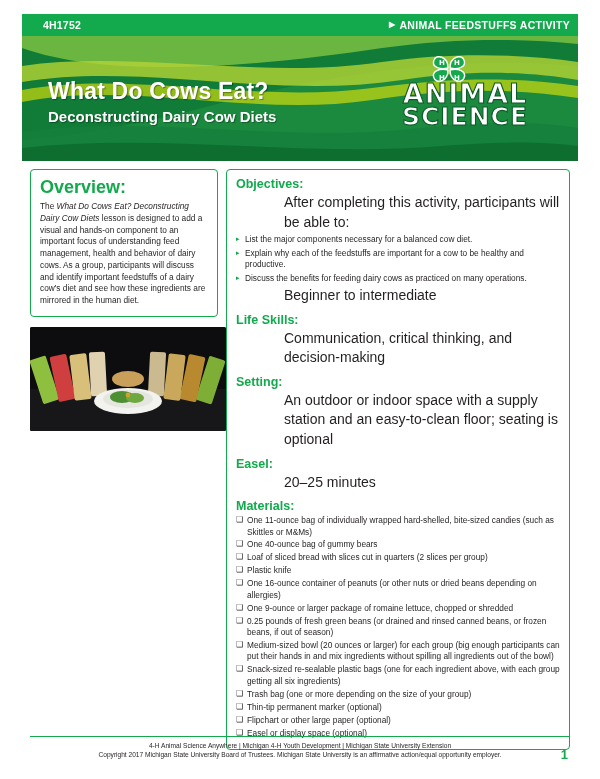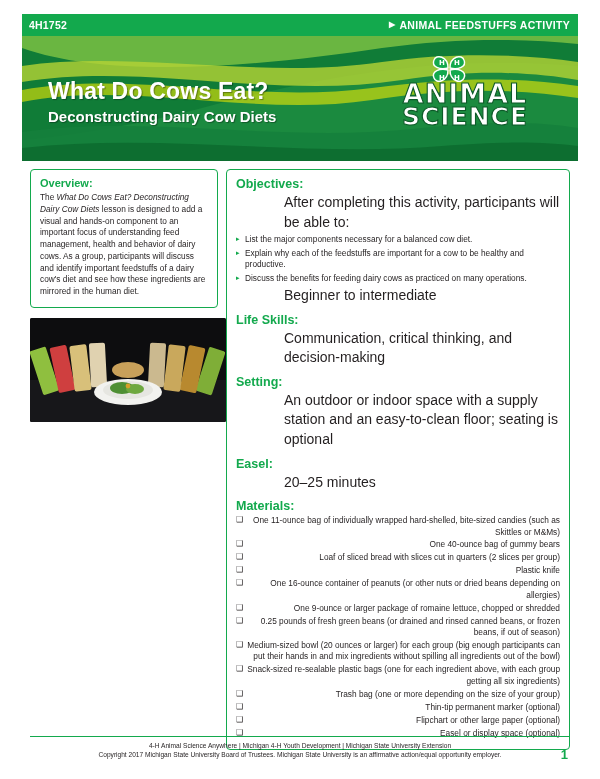--- a/index.html
+++ b/index.html
@@ -29,22 +29,21 @@
     display: flex;
     align-items: center;
     justify-content: space-between;
     padding: 0 8px 0 0;
   }
   .doc-code {
     color: #ffffff;
     font-size: 10.5px;
     font-weight: bold;
     letter-spacing: .2px;
-    padding-left: 0;
-    margin-left: 7px;
+    padding-left: 21px;
   }
   .activity-label {
     color: #ffffff;
     font-size: 10.5px;
     font-weight: bold;
     letter-spacing: .3px;
     display: flex;
     align-items: center;
     gap: 4px;
   }
@@ -115,21 +114,21 @@
 
   .box {
     border: 1.6px solid #13a94d;
     border-radius: 4px;
     padding: 7px 9px 9px 9px;
     background: #ffffff;
   }
   .box-title {
     color: #13a94d;
     font-weight: bold;
-    font-size: 11px;
+    font-size: 18px;
     margin: 0 0 3px 0;
   }
   .overview-text {
     font-size: 8.3px;
     line-height: 1.42;
     color: #231f20;
   }
   .overview-text em { font-style: italic; }
 
   .photo {
@@ -171,21 +170,20 @@
     content: "\25B8";
     position: absolute;
     left: 0; top: 0;
     color: #13a94d;
     font-size: 7px;
   }
   ul.checks {
     list-style: none;
     margin: 2px 0 0 0;
     padding: 0;
-    text-align: right;
   }
   ul.checks li {
     position: relative;
     padding-left: 11px;
     font-size: 8.3px;
     line-height: 1.38;
     margin-bottom: 1.5px;
   }
   ul.checks li:before {
     content: "\2751";

